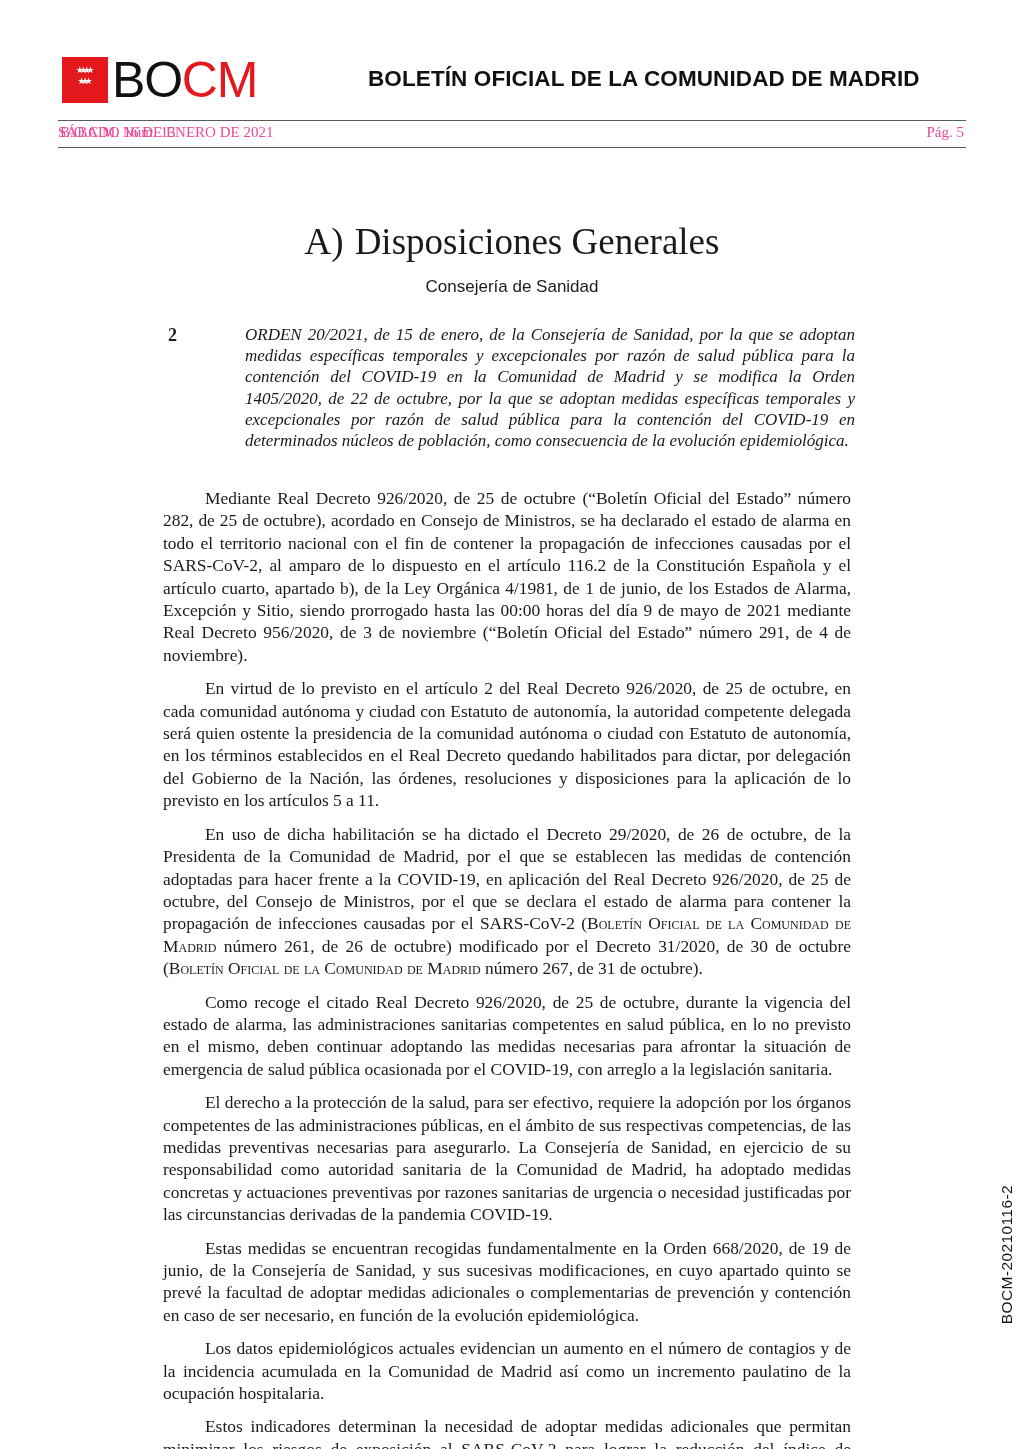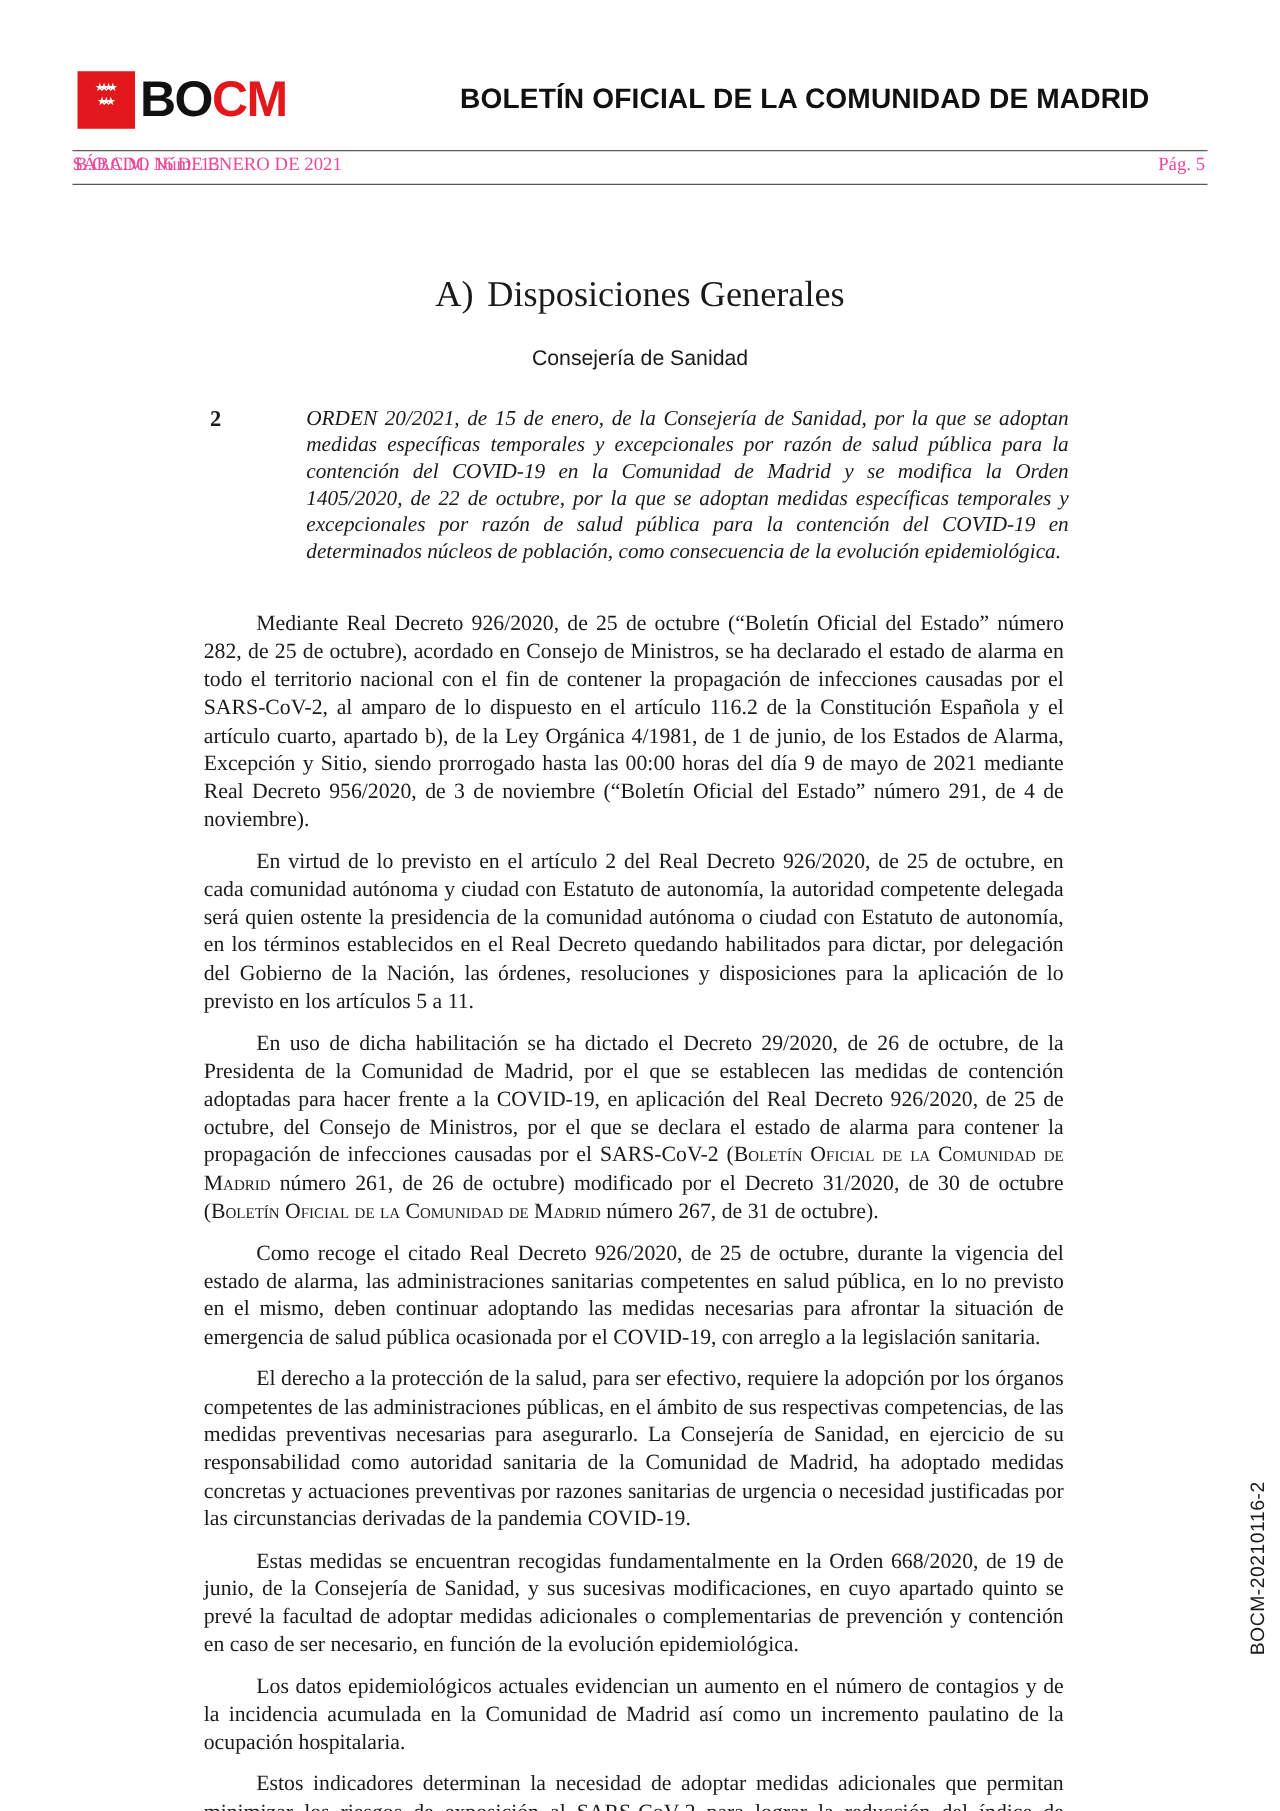--- a/index.html
+++ b/index.html
@@ -68,22 +68,22 @@
     content: "\2605";
     position: absolute;
     left: -4px;
     top: -4px;
     font-size: 9px;
     line-height: 9px;
     color: #ffffff;
   }
   .logo-word {
     font-family: "Liberation Sans", "DejaVu Sans", sans-serif;
-    font-weight: bold;
-    font-size: 40px;
+    font-weight: normal;
+    font-size: 50px;
     line-height: 46px;
     letter-spacing: -1.2px;
   }
   .logo-word .bo { color: #111111; }
   .logo-word .cm { color: #e2181c; }
 
   .masthead-title {
     position: absolute;
     left: 368px;
     top: 66px;
@@ -146,21 +146,21 @@
     font-size: 25px;
     font-weight: bold;
     letter-spacing: 0.3px;
   }
   .heading-1 .num { margin-right: 9px; }
   .heading-2 {
     position: absolute;
     left: 0; right: 0;
     top: 220px;
     text-align: center;
-    font-size: 29px;
+    font-size: 37px;
     font-weight: normal;
   }
   .heading-2 .num { margin-right: 11px; }
   .heading-3 {
     position: absolute;
     left: 0; right: 0;
     top: 277px;
     text-align: center;
     font-family: "Liberation Sans", "DejaVu Sans", sans-serif;
     font-size: 17px;

